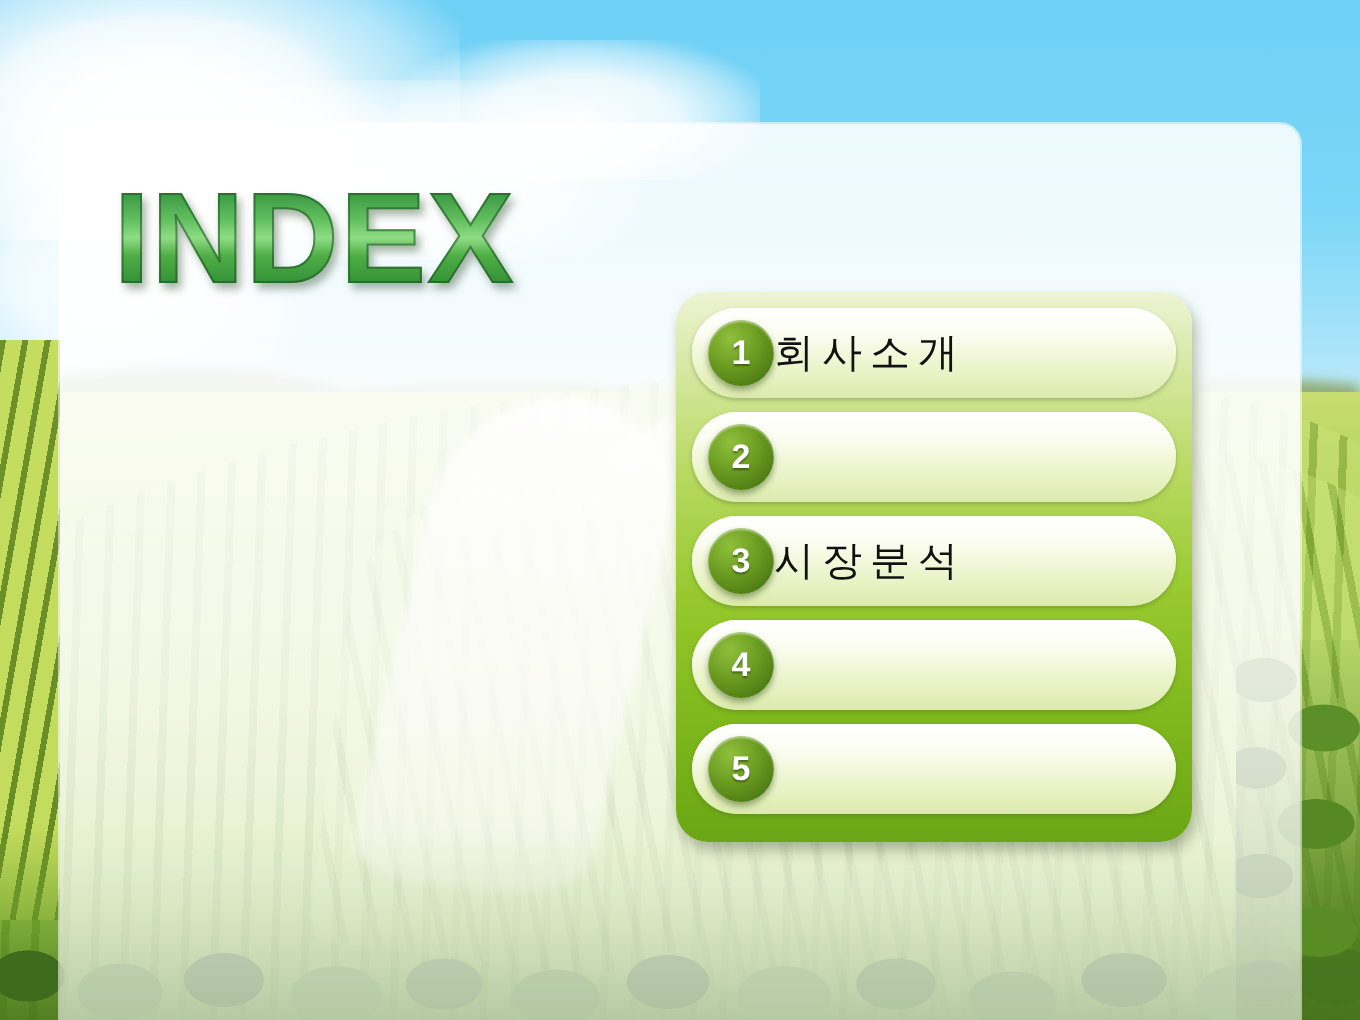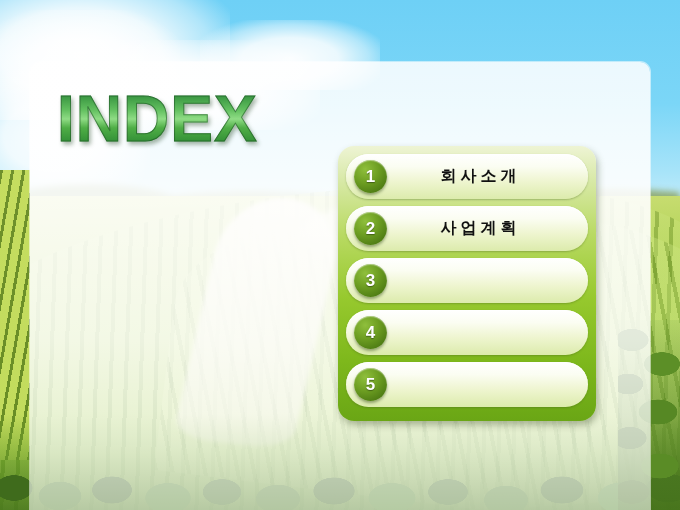--- a/index.html
+++ b/index.html
@@ -211,24 +211,24 @@
                inset 0 1px 1px rgba(255,255,255,.45);
     display:flex; align-items:center; justify-content:center;
     color:#fff;
     font-size:17px; font-weight:bold;
     font-family:"Liberation Sans","DejaVu Sans",sans-serif;
     text-shadow:0 1px 1px rgba(40,60,15,.6);
   }
 
   .item-label {
     flex:1;
-    text-align:center;
+    text-align:left;
     padding-right:14px;
-    font-size:16px;
-    font-weight:bold;
+    font-size:20px;
+    font-weight:normal;
     letter-spacing:4px;
     color:#111;
     font-family:"DejaVu Sans","Liberation Sans",sans-serif;
   }
 </style>
 </head>
 <body>
 
 <div id="slide">
 
@@ -257,25 +257,25 @@
   <div class="menu-panel">
     <div class="menu-list">
 
       <div class="menu-item">
         <div class="badge">1</div>
         <div class="item-label">회사소개</div>
       </div>
 
       <div class="menu-item">
         <div class="badge">2</div>
-        <div class="item-label">사업계획</div>
       </div>
 
       <div class="menu-item">
         <div class="badge">3</div>
+        <div class="item-label">시장분석</div>
       </div>
 
       <div class="menu-item">
         <div class="badge">4</div>
       </div>
 
       <div class="menu-item">
         <div class="badge">5</div>
       </div>
 

